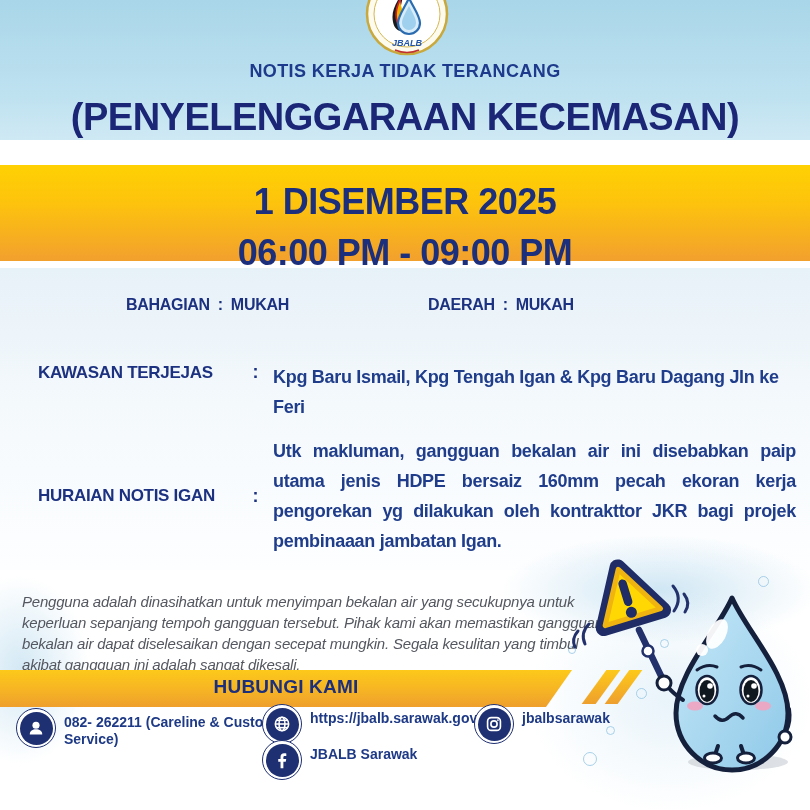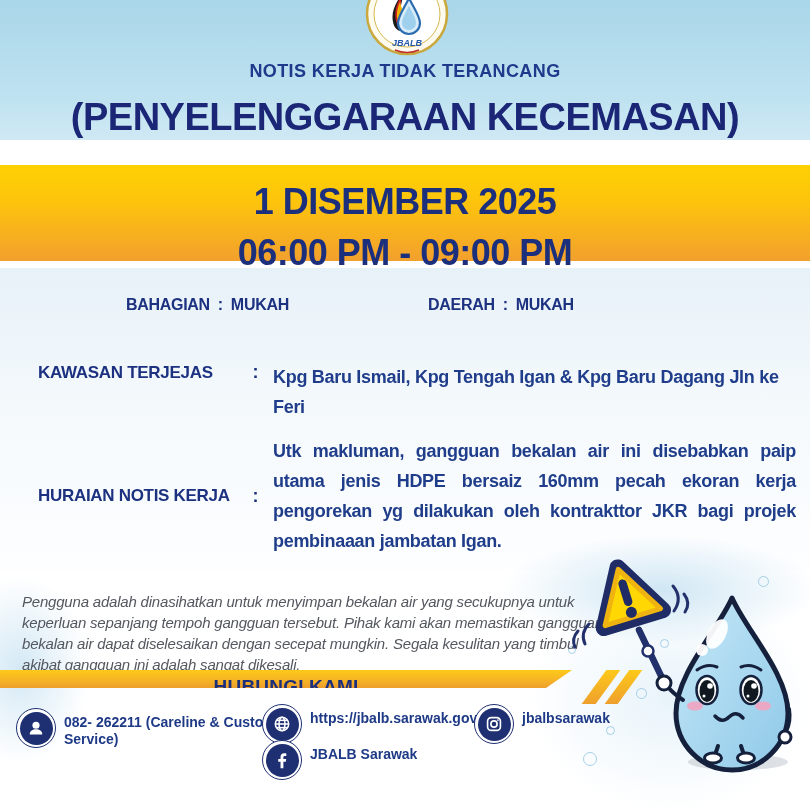--- a/index.html
+++ b/index.html
@@ -49,21 +49,21 @@
   .b2 { left:606px; top:726px; width:9px;  height:9px; }
   .b3 { left:636px; top:688px; width:11px; height:11px; }
   .b4 { left:568px; top:646px; width:8px;  height:8px; }
   .b5 { left:758px; top:576px; width:11px; height:11px; }
   .b6 { left:660px; top:639px; width:9px;  height:9px; }
 
   .advisory { position:absolute; left:22px; top:591px; width:586px;
               font-size:15px; font-style:italic; color:#54575f; line-height:21px; letter-spacing:-.2px; z-index:2; }
 
   
-  .contact-bar { position:absolute; left:0; top:670px; width:572px; height:18px;
+  .contact-bar { position:absolute; left:0; top:670px; width:572px; height:37px;
                  background:linear-gradient(180deg,#fdc91a 0%,#f6b424 55%,#ee9f2d 100%);
                  clip-path:polygon(0 0,100% 0,calc(100% - 26px) 100%,0 100%);
                  text-align:center; line-height:34px; z-index:3; }
   .contact-bar span { font-size:19px; font-weight:bold; color:#1c2f7d; letter-spacing:.2px; }
   .stripe { position:absolute; top:670px; height:34px; background:linear-gradient(180deg,#fdc91a,#ee9f2d);
             transform:skewX(-36deg); z-index:3; }
   .stripe-a { left:594px; width:14px; }
   .stripe-b { left:617px; width:13px; }
 
   
@@ -119,21 +119,21 @@
       <span>DAERAH</span><span class="loc-colon">:</span><span>MUKAH</span>
     </div>
 
     <div class="detail-row row-kawasan">
       <div class="detail-label">KAWASAN TERJEJAS</div>
       <div class="detail-colon">:</div>
       <div class="detail-value">Kpg Baru Ismail, Kpg Tengah Igan &amp; Kpg Baru Dagang Jln ke Feri</div>
     </div>
 
     <div class="detail-row row-huraian">
-      <div class="detail-label">HURAIAN NOTIS KERJA</div>
+      <div class="detail-label">HURAIAN NOTIS IGAN</div>
       <div class="detail-colon">:</div>
       <div class="detail-value">Utk makluman, gangguan bekalan air ini disebabkan paip utama jenis HDPE bersaiz 160mm pecah ekoran kerja pengorekan yg dilakukan oleh kontrakttor JKR bagi projek pembinaaan jambatan Igan.</div>
     </div>
   </div>
 
   <div class="bottom-bg"></div>
   <div class="splash splash1"></div>
   <div class="splash splash2"></div>
   <div class="splash splash3"></div>
   <div class="bubble b1"></div>

